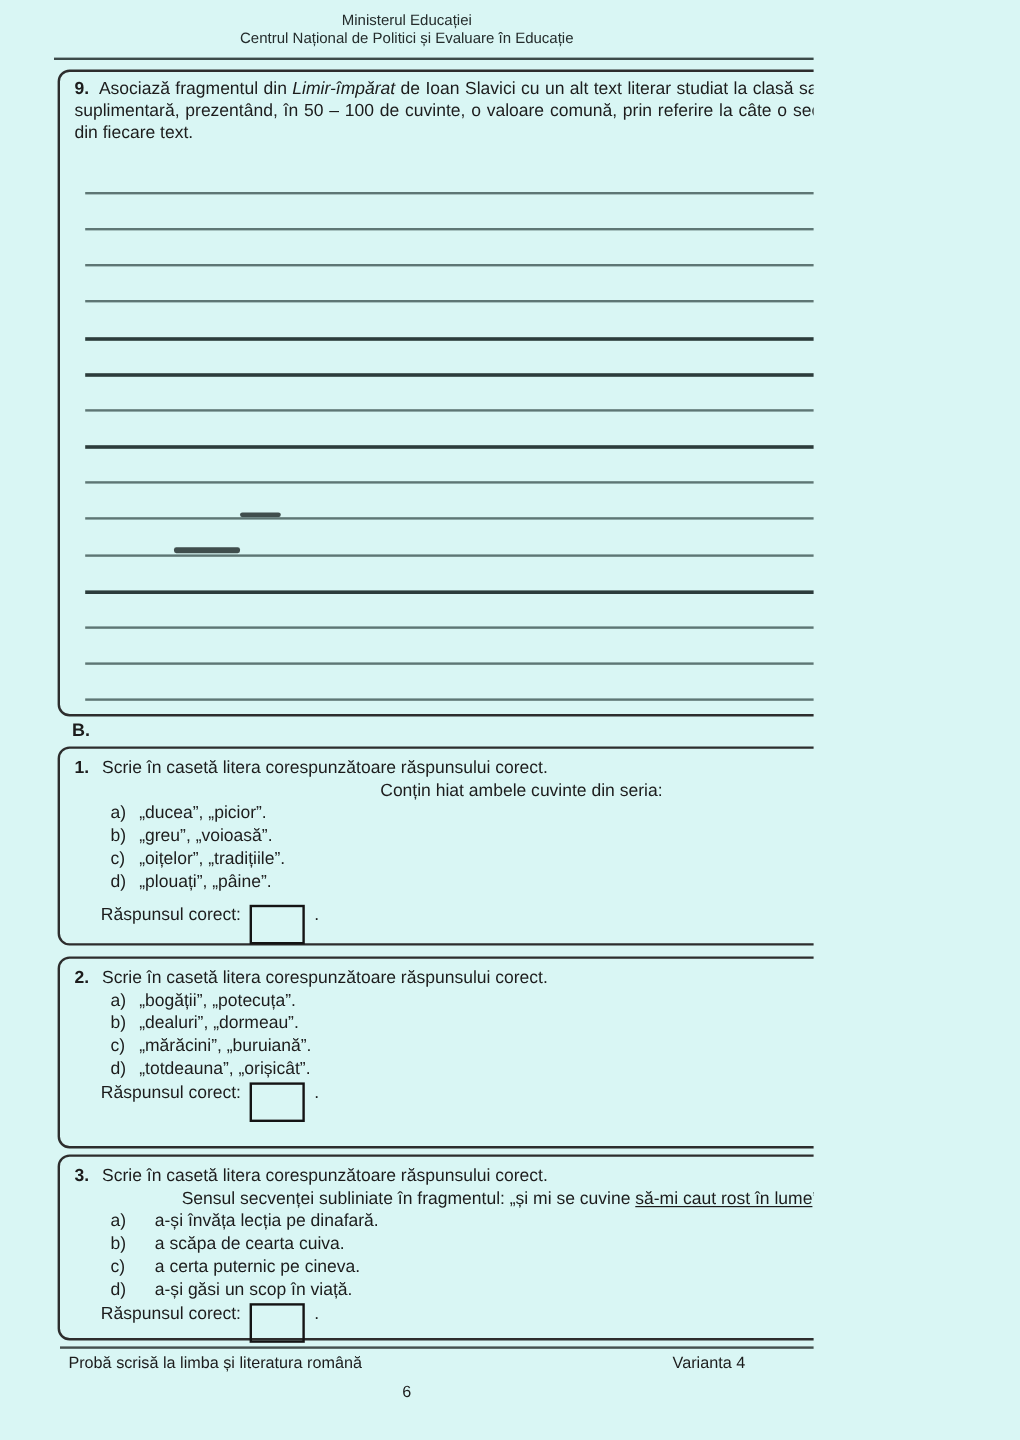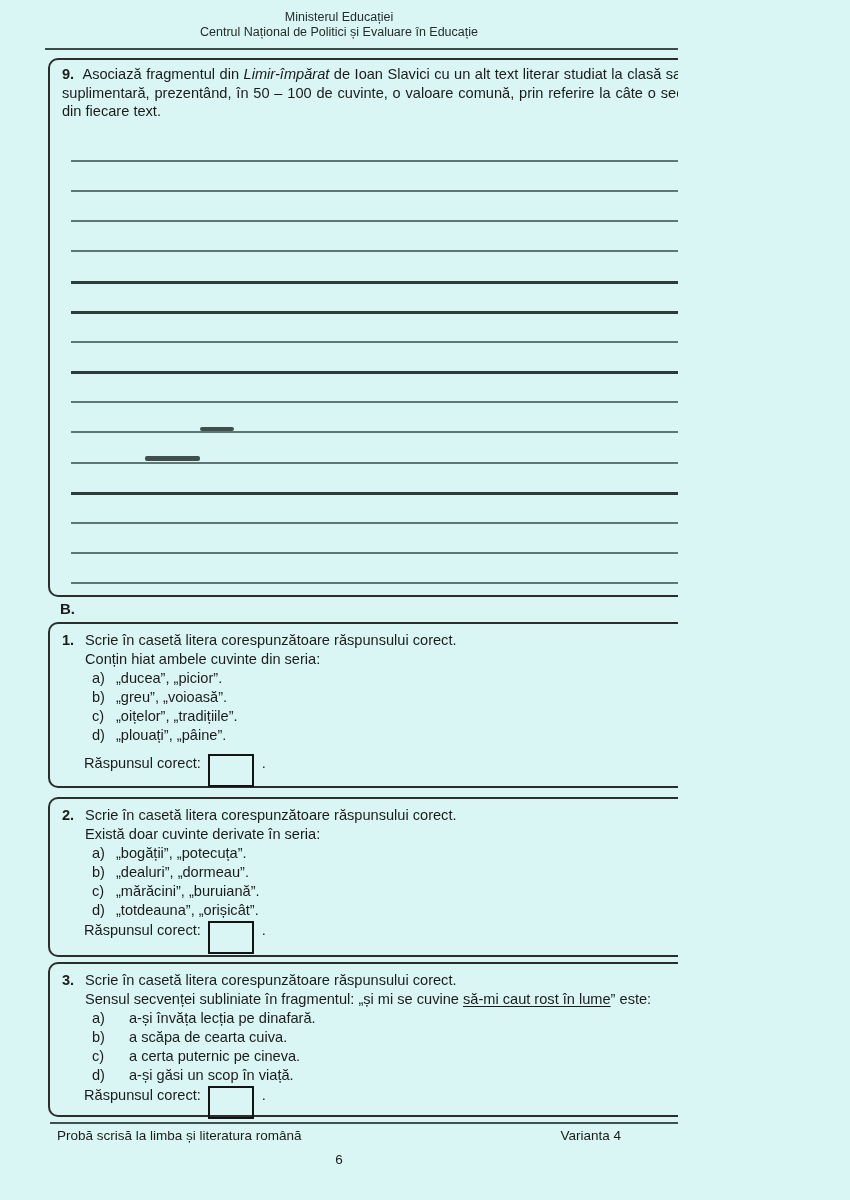--- a/index.html
+++ b/index.html
@@ -25,21 +25,21 @@
   .b-label{position:absolute;left:60px;top:600px;font-weight:bold;font-size:15px;}
 
   .qbox{padding:7px 14px 0 12px;font-size:14.6px;line-height:19px;}
   #box1{top:622px;height:166px;}
   #box2{top:797px;height:160px;}
   #box3{top:962px;height:155px;}
   .qrow{display:flex;}
   .qnum{font-weight:bold;flex:none;width:23px;}
   .qprompt{flex:1;}
   .qpoints{font-weight:bold;flex:none;}
-  .stem{margin-left:23px;}
+  .stem{margin-left:23px;text-align:center;}
   .opt{display:flex;margin-left:30px;}
   .opt-letter{flex:none;width:24px;}
   .q3opts .opt-letter{width:37px;}
   .uline{text-decoration:underline;text-underline-offset:2px;}
   .answer-row{margin-left:22px;display:flex;align-items:flex-start;}
   .answer-row.mt9{margin-top:9px;}
   .answer-row.mt1{margin-top:1px;}
   .answer-box{flex:none;width:42px;height:29px;border:2px solid #141414;margin-left:7px;background:transparent;}
   .answer-period{margin-left:8px;}
 
@@ -113,21 +113,20 @@
       <span class="answer-period">.</span>
     </div>
   </div>
 
   <div class="box qbox" id="box2">
     <div class="qrow">
       <span class="qnum">2.</span>
       <span class="qprompt">Scrie în casetă litera corespunzătoare răspunsului corect.</span>
       <span class="qpoints">2 puncte</span>
     </div>
-    <div class="stem">Există doar cuvinte derivate în seria:</div>
     <div class="opt">
       <span class="opt-letter">a)</span>
       <span>„bogății”, „potecuța”.</span>
     </div>
     <div class="opt">
       <span class="opt-letter">b)</span>
       <span>„dealuri”, „dormeau”.</span>
     </div>
     <div class="opt">
       <span class="opt-letter">c)</span>

